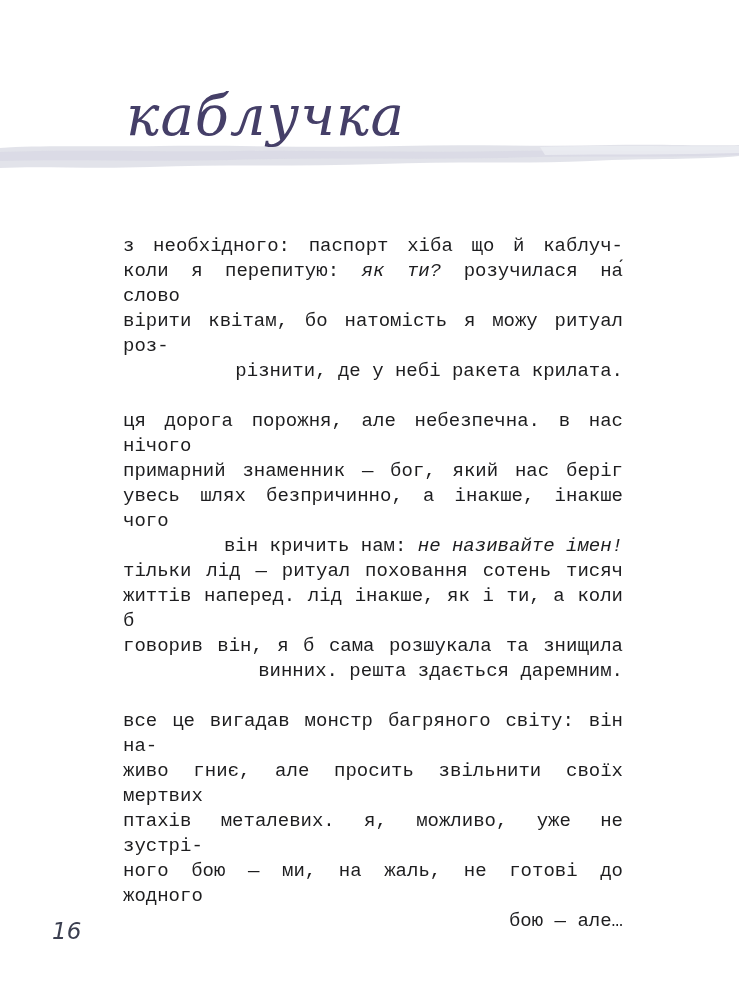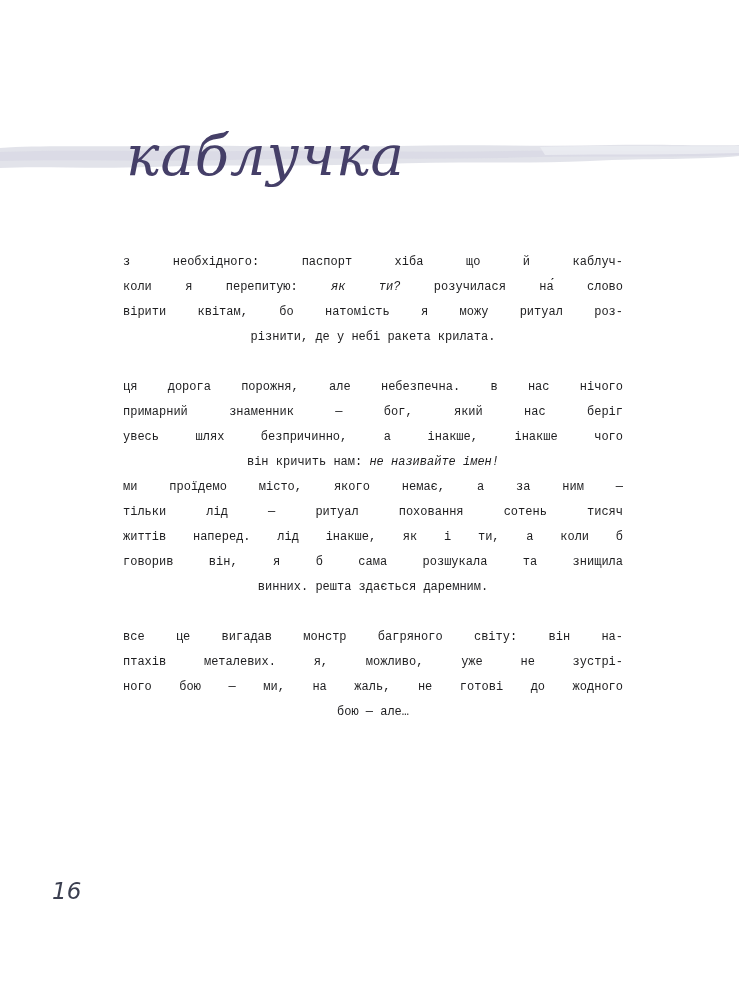--- a/index.html
+++ b/index.html
@@ -28,50 +28,49 @@
     top: 88px;
     z-index: 2;
     font-family: "DejaVu Serif", serif;
     font-style: italic;
     font-weight: 500;
     font-size: 56px;
     letter-spacing: 1px;
     color: var(--title-color, #453f68);
     line-height: 1;
     white-space: nowrap;
-    margin-top: 40px;
   }
   .poem {
     position: absolute;
     left: 123px;
-    top: 250px;
+    top: 234px;
     width: 500px;
     z-index: 2;
-    font-size: 12px;
+    font-size: 19px;
     line-height: 25px;
     color: var(--text-color, #1d1d1f);
   }
   .stanza {
     margin: 0 0 25px 0;
   }
   .line {
     white-space: pre-wrap;
-    text-align: center;
+    text-align: right;
   }
   .line.just {
     text-align: justify;
     text-align-last: justify;
   }
   .line em {
     margin-top: 12px;
   }
   .page-number {
     position: absolute;
     left: 52px;
-    top: 878px;
+    top: 918px;
     z-index: 2;
     font-family: "DejaVu Sans", sans-serif;
     font-style: italic;
     font-size: 23px;
     color: var(--pagenum-color, #3b3f50);
   }
 </style>
 </head>
 <body>
 
@@ -90,27 +89,27 @@
       <div class="line just"><span>з необхідного: паспорт хіба що й каблуч-</span></div>
       <div class="line just"><span>коли я перепитую: </span><em>як ти?</em><span> розучилася на́ слово</span></div>
       <div class="line just"><span>вірити квітам, бо натомість я можу ритуал роз-</span></div>
       <div class="line"><span>різнити, де у небі ракета крилата.</span></div>
     </div>
     <div class="stanza">
       <div class="line just"><span>ця дорога порожня, але небезпечна. в нас нічого</span></div>
       <div class="line just"><span>примарний знаменник — бог, який нас беріг</span></div>
       <div class="line just"><span>увесь шлях безпричинно, а інакше, інакше чого</span></div>
       <div class="line"><span>він кричить нам: </span><em>не називайте імен!</em></div>
-      <div class="line just"><span>ми проїдемо місто, якого немає, а за ним —</span></div>
       <div class="line just"><span>тільки лід — ритуал поховання сотень тисяч</span></div>
       <div class="line just"><span>життів наперед. лід інакше, як і ти, а коли б</span></div>
       <div class="line just"><span>говорив він, я б сама розшукала та знищила</span></div>
       <div class="line"><span>винних. решта здається даремним.</span></div>
     </div>
     <div class="stanza">
       <div class="line just"><span>все це вигадав монстр багряного світу: він на-</span></div>
+      <div class="line just"><span>живо гниє, але просить звільнити своїх мертвих</span></div>
       <div class="line just"><span>птахів металевих. я, можливо, уже не зустрі-</span></div>
       <div class="line just"><span>ного бою — ми, на жаль, не готові до жодного</span></div>
       <div class="line"><span>бою — але…</span></div>
     </div>
   </div>
 
 <div class="page-number">16</div>
 
 </body></html>

